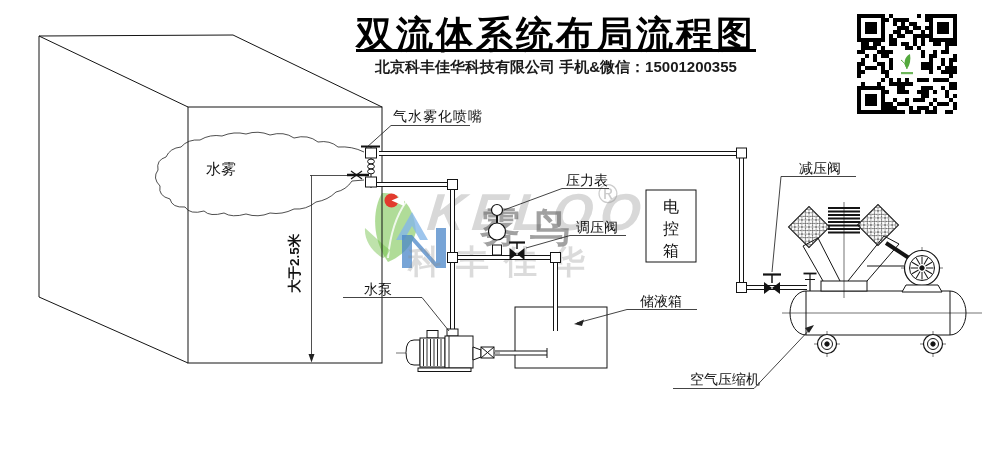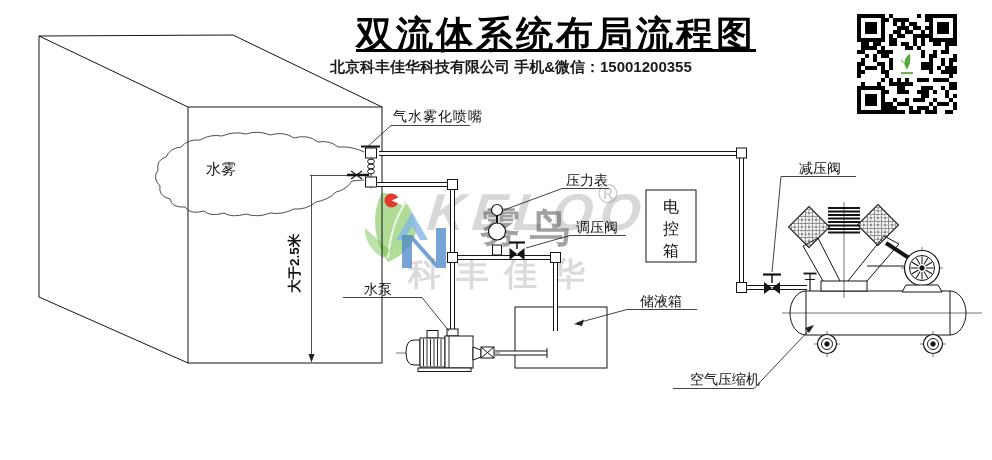--- a/index.html
+++ b/index.html
@@ -1,30 +1,30 @@
 <!DOCTYPE html>
 <html><head>
 <meta charset="utf-8">
 <style>
   html,body{margin:0;padding:0;background:#fff;}
   #stage{position:relative;width:992px;height:460px;background:#fff;overflow:hidden;
          font-family:"Liberation Sans","DejaVu Sans",sans-serif;}
   .abs{position:absolute;}
   .title{left:330px;top:10px;width:452px;text-align:center;font-size:37px;font-weight:bold;
          letter-spacing:3px;color:#000;white-space:nowrap;text-decoration:underline;}
-  .subtitle{left:330px;top:58px;width:452px;text-align:left;font-size:15px;font-weight:bold;
+  .subtitle{left:330px;top:58px;width:452px;text-align:center;font-size:15px;font-weight:bold;
             color:#1a1a1a;white-space:nowrap;}
   
   .wm{pointer-events:none;white-space:nowrap;}
   .wm-keloo{left:428px;top:182px;font-size:52px;font-weight:bold;font-style:italic;
             color:#9a9a9a;opacity:.38;letter-spacing:7px;transform:skewX(-6deg);}
   .wm-wuniao{left:480px;top:200px;font-size:40px;font-weight:bold;color:#555;opacity:.55;
              letter-spacing:10px;}
   .wm-outline{left:408px;top:240px;font-size:33px;font-weight:bold;color:#8a8a8a;opacity:.30;
-              letter-spacing:15px;margin-top:12px;}
+              letter-spacing:15px;}
   .wm-reg{left:598px;top:179px;font-size:27px;color:#9a9a9a;opacity:.5;}
   svg text{font-family:"Liberation Sans","DejaVu Sans",sans-serif;fill:#111;}
 </style>
 </head>
 <body>
 
 <div id="stage">
 
   <div class="abs wm" style="left:0;top:0">
     <svg class="abs" style="left:0;top:0" width="992" height="460" viewBox="0 0 992 460">

